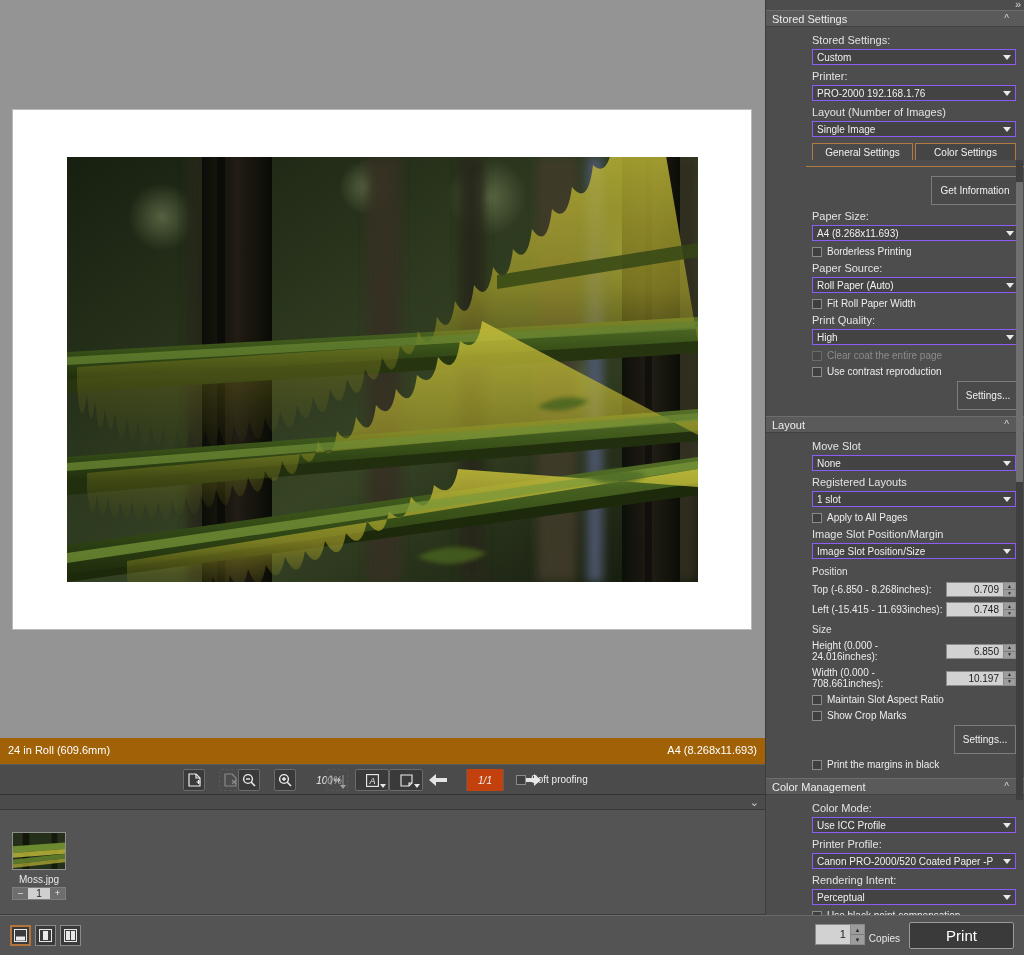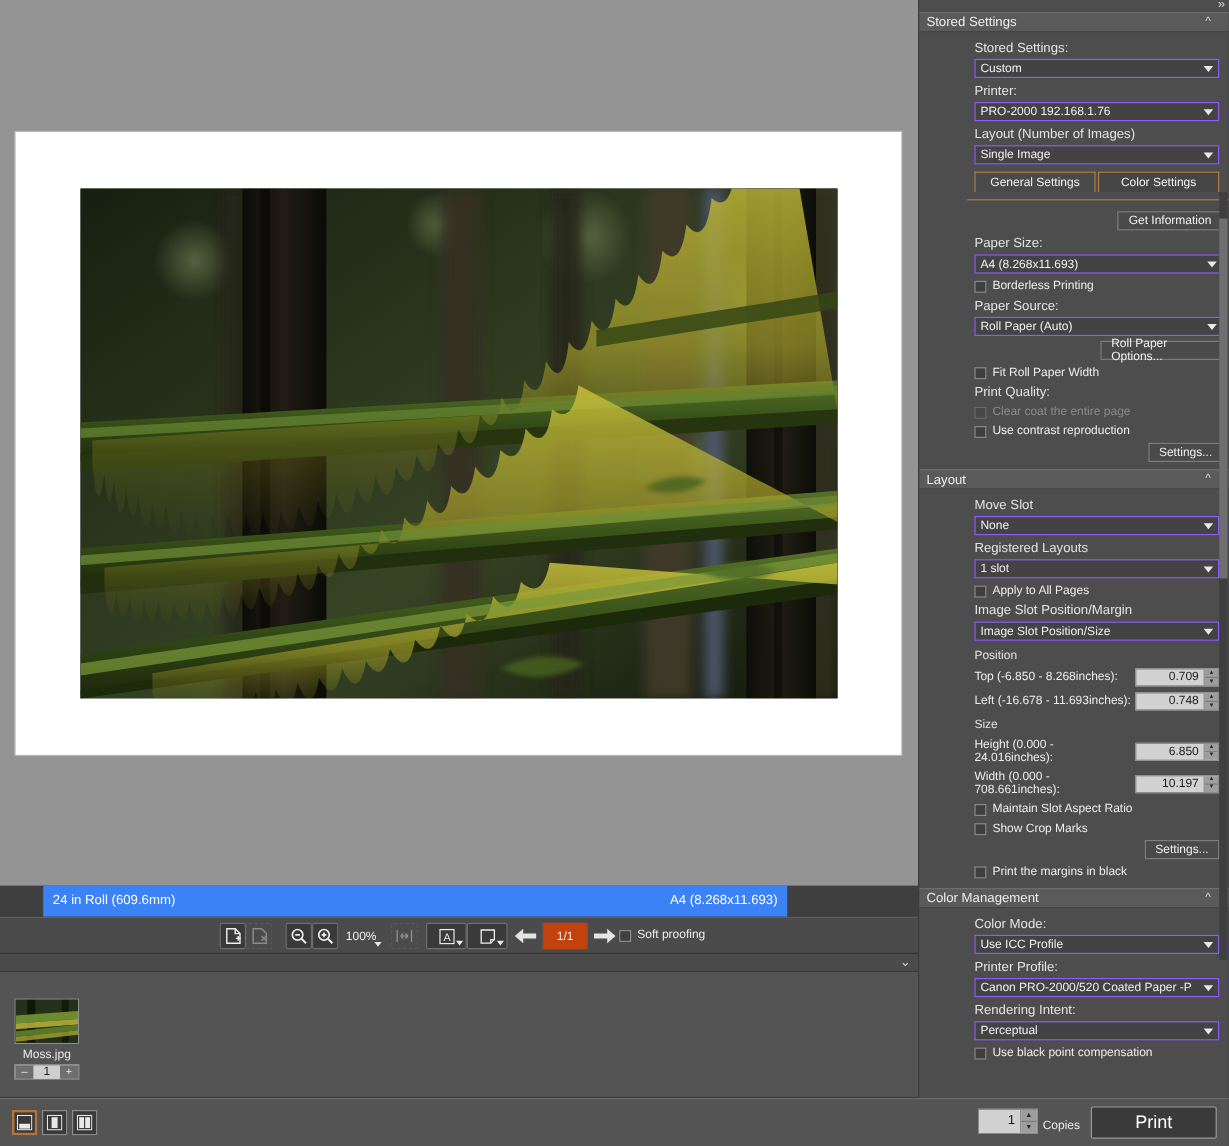--- a/index.html
+++ b/index.html
@@ -24,37 +24,36 @@
     box-shadow: 0 0 0 1px #b9b9b9;
   }
   #photo-slot {
     position: absolute; left: 54px; top: 47px; width: 631px; height: 425px;
     overflow: hidden;
     background: #1d2416;
   }
   #photo-slot svg { display: block; width: 100%; height: 100%; }
 
   #status-strip {
-    position: absolute; left: 0; top: 738px; width: 620px; height: 26px;
-    background: #3b82f6;
+    position: absolute; left: 0; top: 738px; width: 765px; height: 26px;
+    background: #a16207;
     color: #ffffff;
     font-size: 11px;
-    margin-left: 36px;
   }
   #status-strip .left { position: absolute; left: 8px; top: 6px; }
   #status-strip .right { position: absolute; right: 8px; top: 6px; }
 
   
   #toolbar {
     position: absolute; left: 0; top: 764px; width: 765px; height: 31px;
     background: #4b4b4b;
     border-top: 1px solid #5c5c5c;
     border-bottom: 1px solid #343434;
   }
-  .tb-group { position: absolute; top: 4px; display: flex; gap: 0; }
+  .tb-group { position: absolute; top: 4px; display: flex; gap: 14px; font-style: italic; }
   .tb-btn {
     width: 22px; height: 22px;
     background: #3a3a3a;
     border: 1px solid #6b6b6b;
     border-radius: 2px;
     display: flex; align-items: center; justify-content: center;
     position: relative;
   }
   .tb-btn.wide { width: 34px; }
   .tb-btn.ghost { background: #4b4b4b; border: 1px dashed #6a6a6a; opacity: .45; }
@@ -188,21 +187,21 @@
     white-space: nowrap; overflow: hidden;
   }
   .dropdown .dd-caret {
     position: absolute; right: 4px; top: 50%; margin-top: -2px;
     width: 0; height: 0;
     border-left: 4px solid transparent;
     border-right: 4px solid transparent;
     border-top: 5px solid #e9e9e9;
   }
   .btn {
-    height: 16px; background: #4a4a4a; border: 1px solid #7c7c7c;
+    height: 29px; background: #4a4a4a; border: 1px solid #7c7c7c;
     font-size: 10px; color: #f0f0f0;
     display: inline-flex; align-items: center; justify-content: center;
     padding: 0 8px;
   }
   .btn-row { display: flex; justify-content: flex-end; margin-top: 4px; }
   .chk-row { display: flex; align-items: flex-end; gap: 5px; margin: 5px 0 2px 0; }
   .chk {
     width: 10px; height: 10px; background: #3f3f3f;
     border: 1px solid #8a8a8a; flex: none;
   }
@@ -584,30 +583,31 @@
         <div class="chk-row">
           <span class="chk"></span>
           <span>Borderless Printing</span>
         </div>
 
         <div class="fld-label">Paper Source:</div>
         <div class="dropdown">
           <span>Roll Paper (Auto)</span>
           <span class="dd-caret"></span>
         </div>
-        <div class="btn-row">
-          <div class="btn" style="width:102px;">Roll Paper Options...</div>
-        </div>
 
         <div class="chk-row">
           <span class="chk"></span>
           <span>Fit Roll Paper Width</span>
         </div>
 
         <div class="fld-label">Print Quality:</div>
+        <div class="dropdown">
+          <span>High</span>
+          <span class="dd-caret"></span>
+        </div>
 
         <div class="chk-row disabled">
           <span class="chk"></span>
           <span>Clear coat the entire page</span>
         </div>
         <div class="chk-row">
           <span class="chk"></span>
           <span>Use contrast reproduction</span>
         </div>
         <div class="btn-row">
@@ -650,21 +650,21 @@
           <span class="num-field">
             <span class="nv">0.709</span>
             <span class="nspin">
               <div>▲</div>
               <div>▼</div>
             </span>
           </span>
         </div>
 
         <div class="num-row">
-          <span class="nlabel">Left (-16.678 - 11.693inches):</span>
+          <span class="nlabel">Left (-15.415 - 11.693inches):</span>
           <span class="num-field">
             <span class="nv">0.748</span>
             <span class="nspin">
               <div>▲</div>
               <div>▼</div>
             </span>
           </span>
         </div>
 
         <div class="group-title">Size</div>

